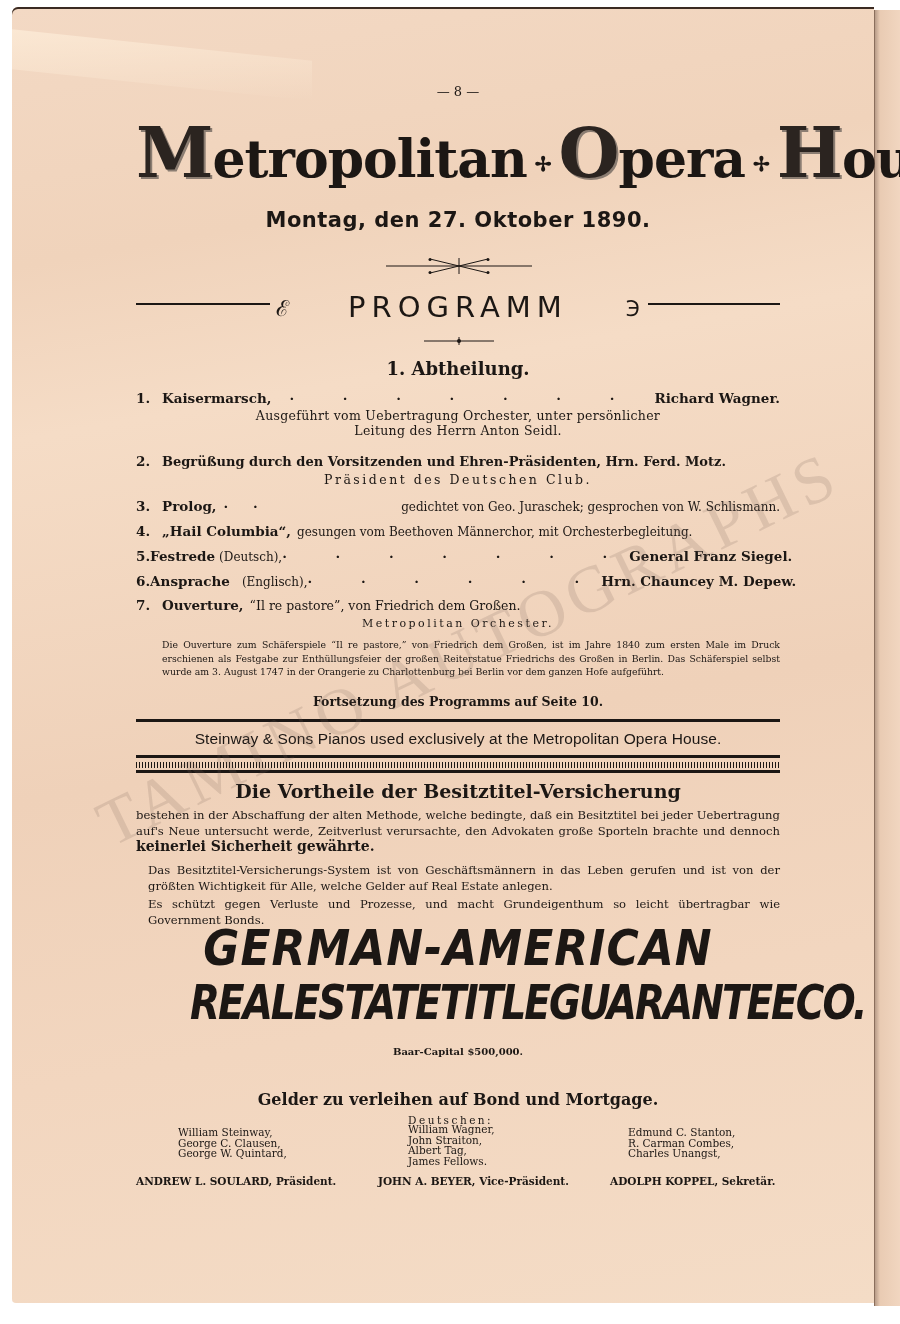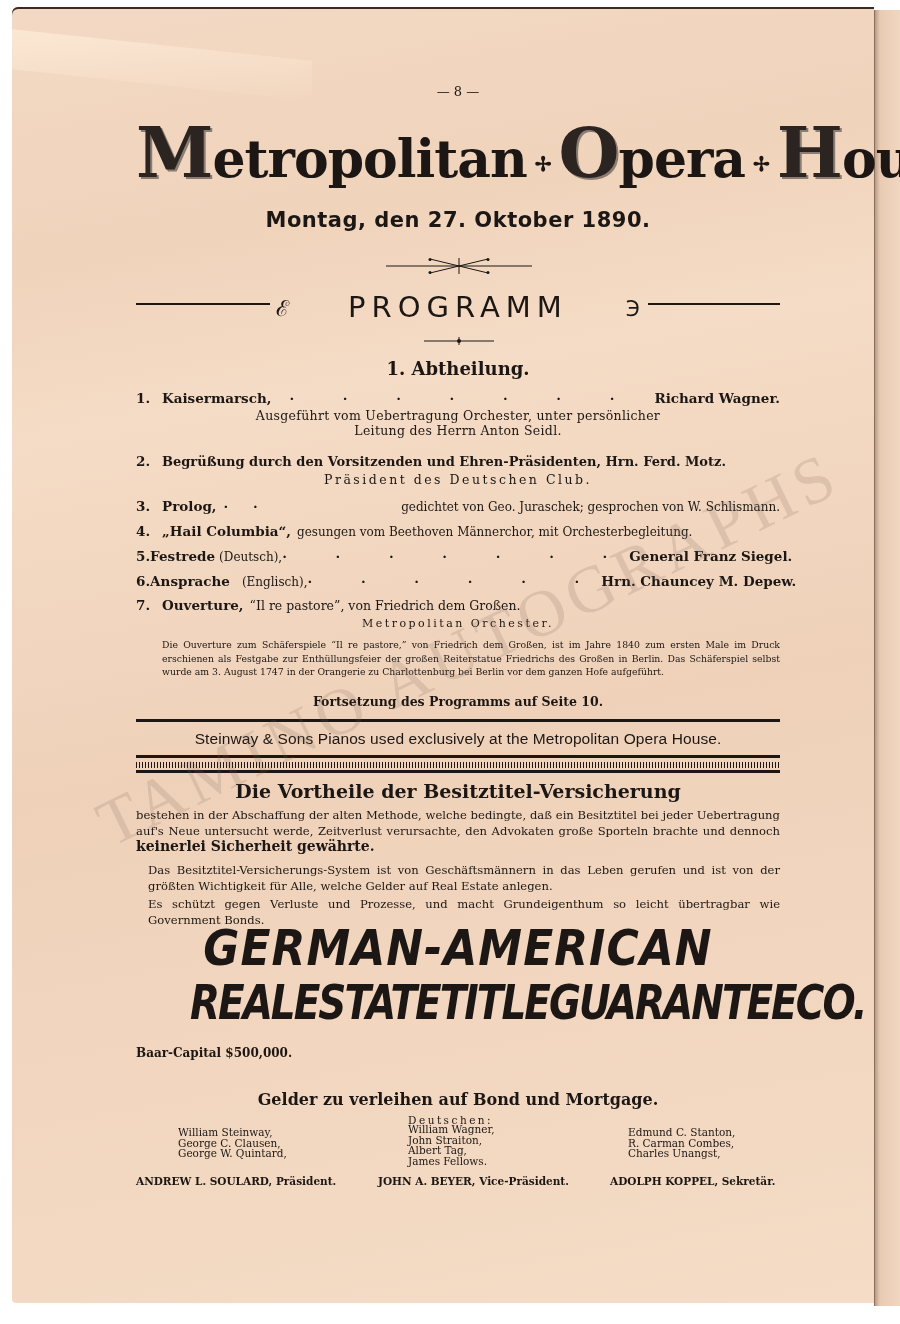--- a/index.html
+++ b/index.html
@@ -103,21 +103,21 @@
   .gam1 {
     position: absolute; left: 50px; top: 922px; width: 544px; text-align: center;
     font-family: "DejaVu Sans", sans-serif; font-weight: bold; font-style: italic;
     font-size: 44px; letter-spacing: 1px; transform: scaleY(1.12);
   }
   .gam2 {
     position: absolute; left: 54px; top: 980px; width: 540px; text-align: center;
     font-family: "DejaVu Sans", sans-serif; font-weight: bold; font-style: italic;
     font-size: 39px; letter-spacing: -2px; transform: scaleY(1.25);
   }
-  .capital { position: absolute; left: 0; top: 1046px; width: 644px; font-weight: bold; font-size: 12px; }
+  .capital { position: absolute; left: 0; top: 1046px; width: 644px; text-align: center; font-weight: bold; font-size: 10px; }
   .addr { position: absolute; left: 0; top: 1068px; width: 644px; font-size: 12.5px; display: flex; }
   .addr .a1 { font-weight: bold; }
   .addr .bar { position: absolute; left: 328px; }
   .addr .a2 { margin-left: auto; font-weight: bold; }
   .gelder { position: absolute; left: 0; top: 1090px; width: 644px; text-align: center; font-weight: bold; font-size: 16px; }
 
   .dir-label { position: absolute; left: 272px; top: 1114px; font-size: 10.5px; letter-spacing: 2.5px; }
   .dir-col { position: absolute; top: 1127px; font-size: 10.5px; line-height: 10.5px; }
   .dir-col.c1 { left: 42px; }
   .dir-col.c2 { left: 272px; top: 1124px; }

